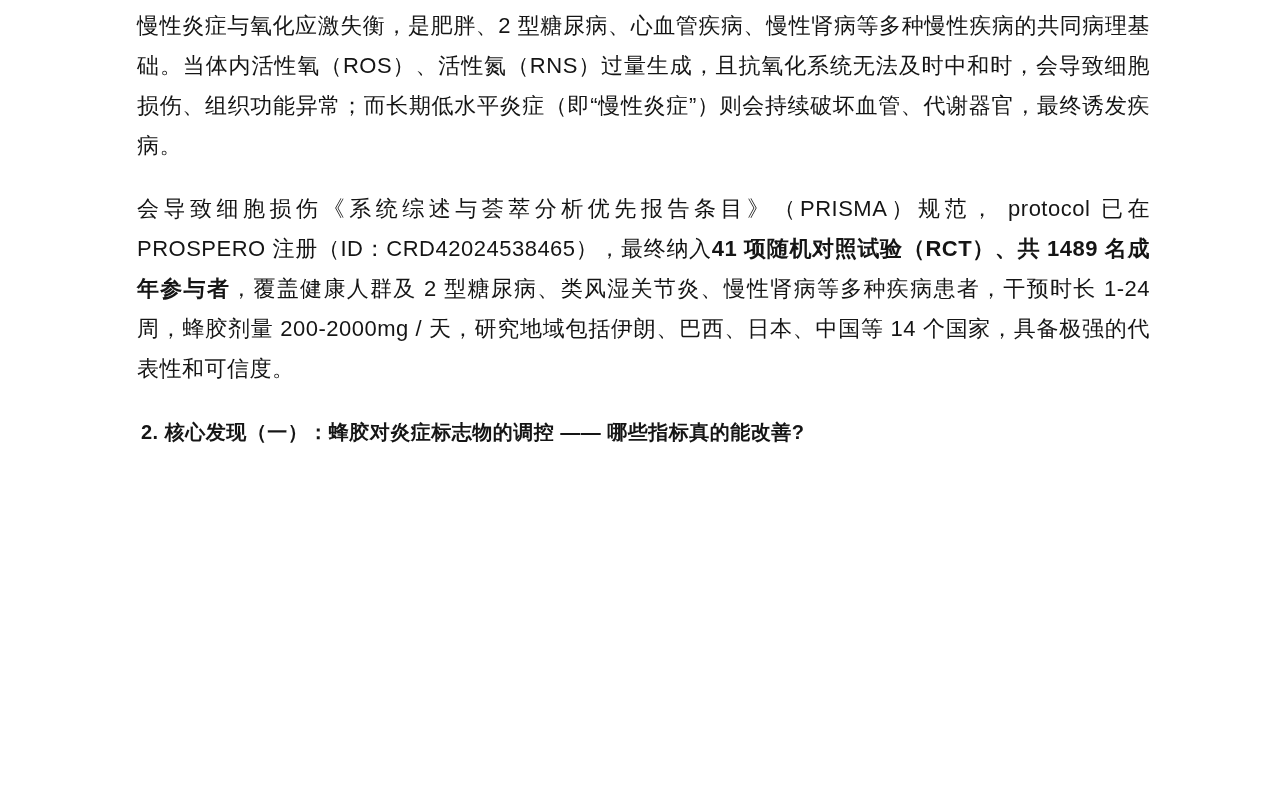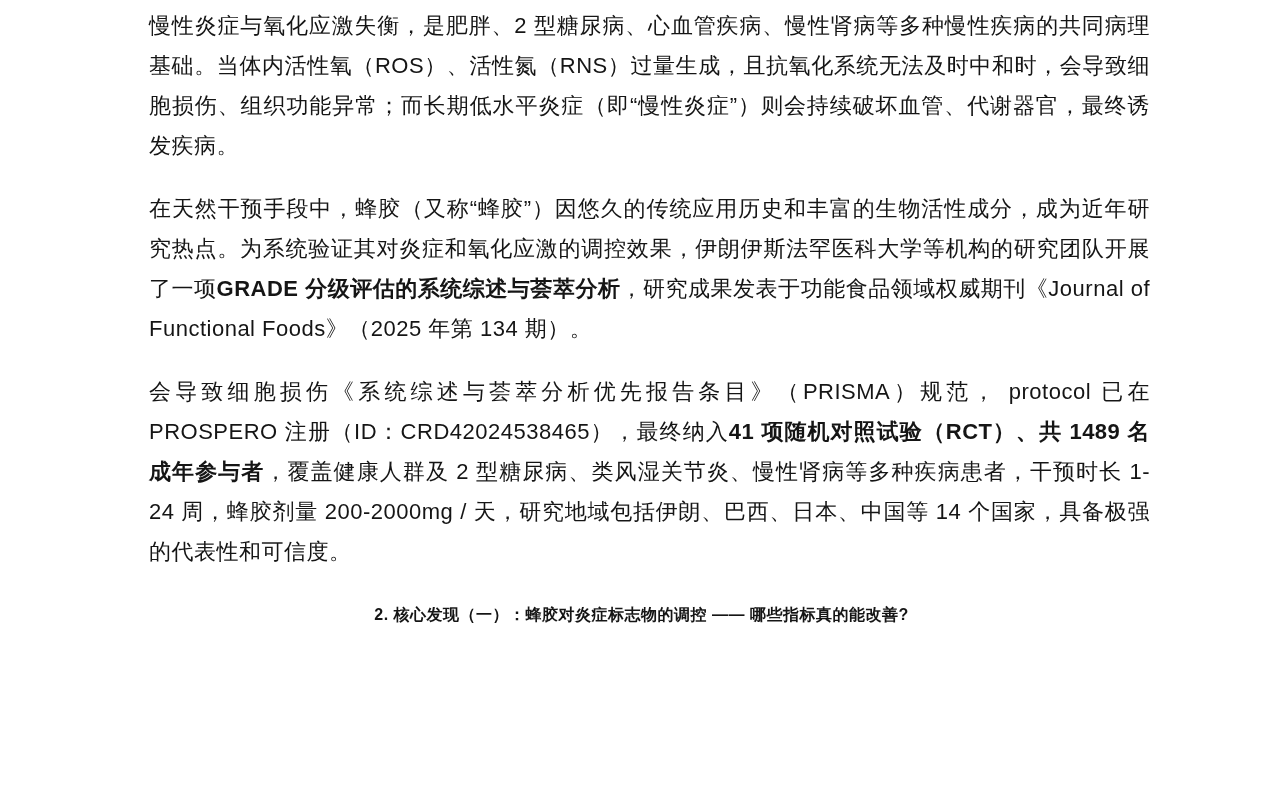--- a/index.html
+++ b/index.html
@@ -19,41 +19,40 @@
     left: 133px;
     top: 6px;
     width: 1017px;
     color: #151515;
     font-size: 22px;
     line-height: 40px;
     text-align: justify;
     letter-spacing: 0.5px;
   }
   .article p {
-    margin: 0 0 23px 16px;
+    margin: 0 0 23px 4px;
   }
   .b {
     font-weight: 700;
   }
   .heading {
-    font-size: 16px;
+    font-size: 20px;
     font-weight: 700;
     line-height: 40px;
-    margin: 0 0 30px 0;
-    text-align: center;
+    margin: 0 0 30px 8px;
+    text-align: left;
     letter-spacing: 0.5px;
   }
 </style>
 </head>
 <body>
 
 <main class="article">
 
   <p><span>慢性炎症与氧化应激失衡，是肥胖、2 型糖尿病、心血管疾病、慢性肾病等多种慢性疾病的共同病理基础。当体内活性氧（ROS）、活性氮（RNS）过量生成，且抗氧化系统无法及时中和时，会导致细胞损伤、组织功能异常；而长期低水平炎症（即“慢性炎症”）则会持续破坏血管、代谢器官，最终诱发疾病。</span></p>
 
-  <p><span>在天然干预手段中，蜂胶（又称“蜂胶”）因悠久的传统应用历史和丰富的生物活性成分，成为近年研究热点。为系统验证其对炎症和氧化应激的调控效果，伊朗伊斯法罕医科大学等机构的研究团队开展了一项</span><span class="b">GRADE 分级评估的系统综述与荟萃分析</span><span>，研究成果发表于功能食品领域权威期刊《Journal of Functional Foods》（2025 年第 134 期）。</span></p>
 
   <p><span>会导致细胞损伤《系统综述与荟萃分析优先报告条目》（PRISMA）规范， protocol 已在 PROSPERO 注册（ID：CRD42024538465），最终纳入</span><span class="b">41 项随机对照试验（RCT）、共 1489 名成年参与者</span><span>，覆盖健康人群及 2 型糖尿病、类风湿关节炎、慢性肾病等多种疾病患者，干预时长 1-24 周，蜂胶剂量 200-2000mg / 天，研究地域包括伊朗、巴西、日本、中国等 14 个国家，具备极强的代表性和可信度。</span></p>
 
   <h2 class="heading">2. 核心发现（一）：蜂胶对炎症标志物的调控 —— 哪些指标真的能改善?</h2>
 
 
 </main>
 
 </body></html>

